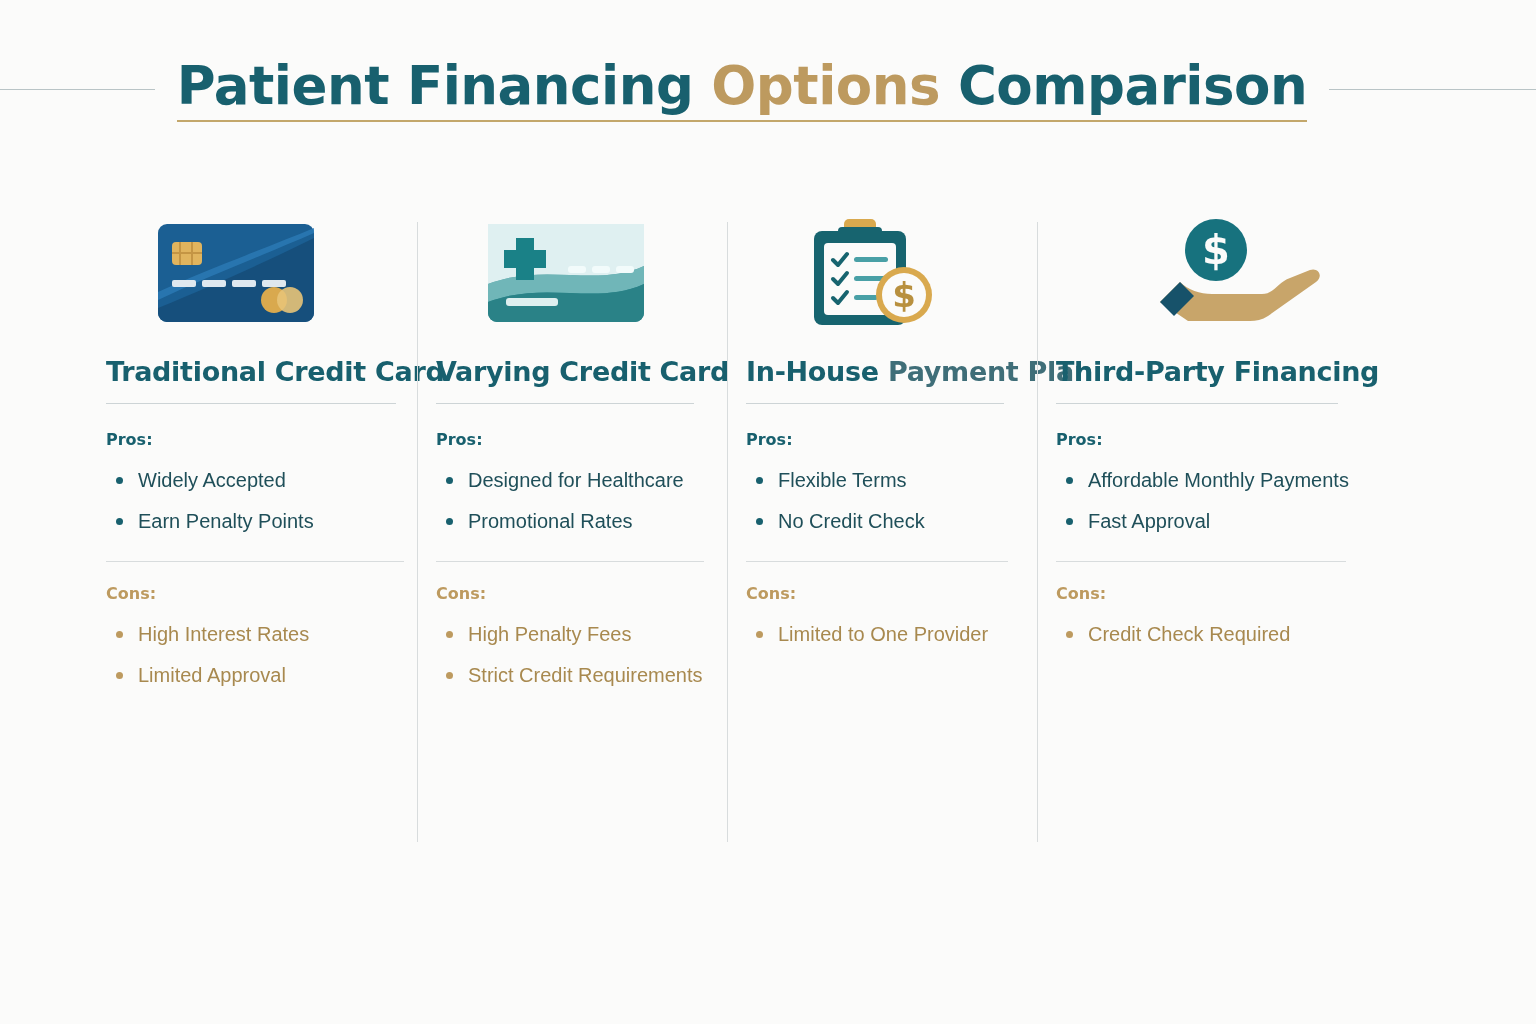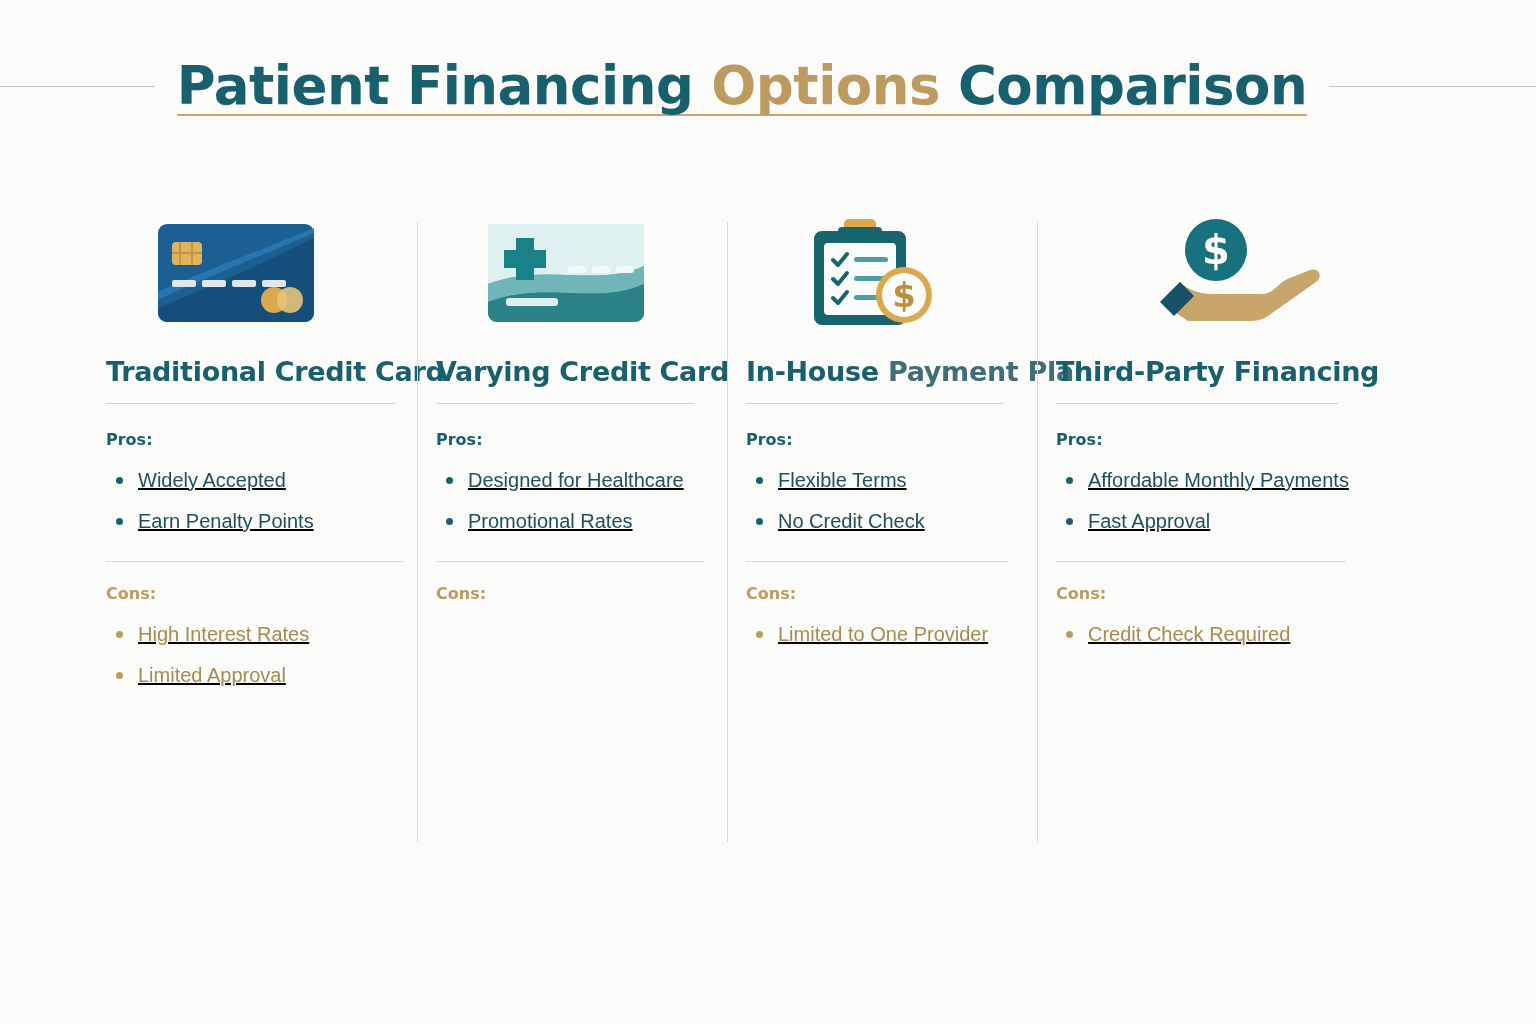--- a/index.html
+++ b/index.html
@@ -37,21 +37,21 @@
   }
   .title-rule.left { width: 230px; margin-right: 22px; }
   .title-rule.right { width: 282px; margin-left: 22px; }
   .title-text {
     font-family: "DejaVu Sans", sans-serif;
     font-size: 53px;
     font-weight: bold;
     letter-spacing: -0.5px;
     white-space: nowrap;
     line-height: 1.05;
-    padding-bottom: 0;
+    padding-bottom: 6px;
     border-bottom: 2px solid #c3a76b;
   }
   .t-teal { color: #18606e; }
   .t-gold { color: #bd9a5f; }
 
   
   .columns {
     position: absolute;
     top: 212px;
     left: 88px;
@@ -115,21 +115,20 @@
     font-weight: bold;
     margin-bottom: 18px;
   }
   .section-label.pros { color: #18606e; }
   .section-label.cons { color: #bd9a5f; }
 
   ul.bullets {
     list-style: none;
     margin: 3px 0 0 4px;
     padding: 0;
-    text-decoration: underline;
   }
   ul.bullets li {
     position: relative;
     padding-left: 28px;
     margin-bottom: 14px;
     font-size: 20px;
     line-height: 1.35;
     color: #1f4f59;
   }
   ul.bullets.cons-list li { color: #a8894f; }
@@ -218,20 +217,24 @@
       </div>
       <div class="col-title"><span>Varying Credit Card</span><span class="soft"></span></div>
       <div class="title-underline"></div>
       <div class="section-label pros">Pros:</div>
       <ul class="bullets pros-list">
         <li>Designed for Healthcare</li>
         <li>Promotional Rates</li>
       </ul>
       <div class="mid-rule"></div>
       <div class="section-label cons">Cons:</div>
+      <ul class="bullets cons-list">
+        <li>High Penalty Fees</li>
+        <li>Strict Credit Requirements</li>
+      </ul>
       <div class="col-divider"></div>
     </div>
 
     <div class="col c2">
       <div class="icon-wrap">
         <svg class="icon-svg" width="130" height="112" viewBox="0 0 130 112">
           <rect x="6" y="14" width="92" height="94" rx="8" fill="#17646f"></rect>
           <rect x="16" y="26" width="72" height="72" rx="4" fill="#fbfbfa"></rect>
           <rect x="36" y="2" width="32" height="18" rx="5" fill="#d9a94e"></rect>
           <rect x="30" y="10" width="44" height="14" rx="4" fill="#17646f"></rect>

